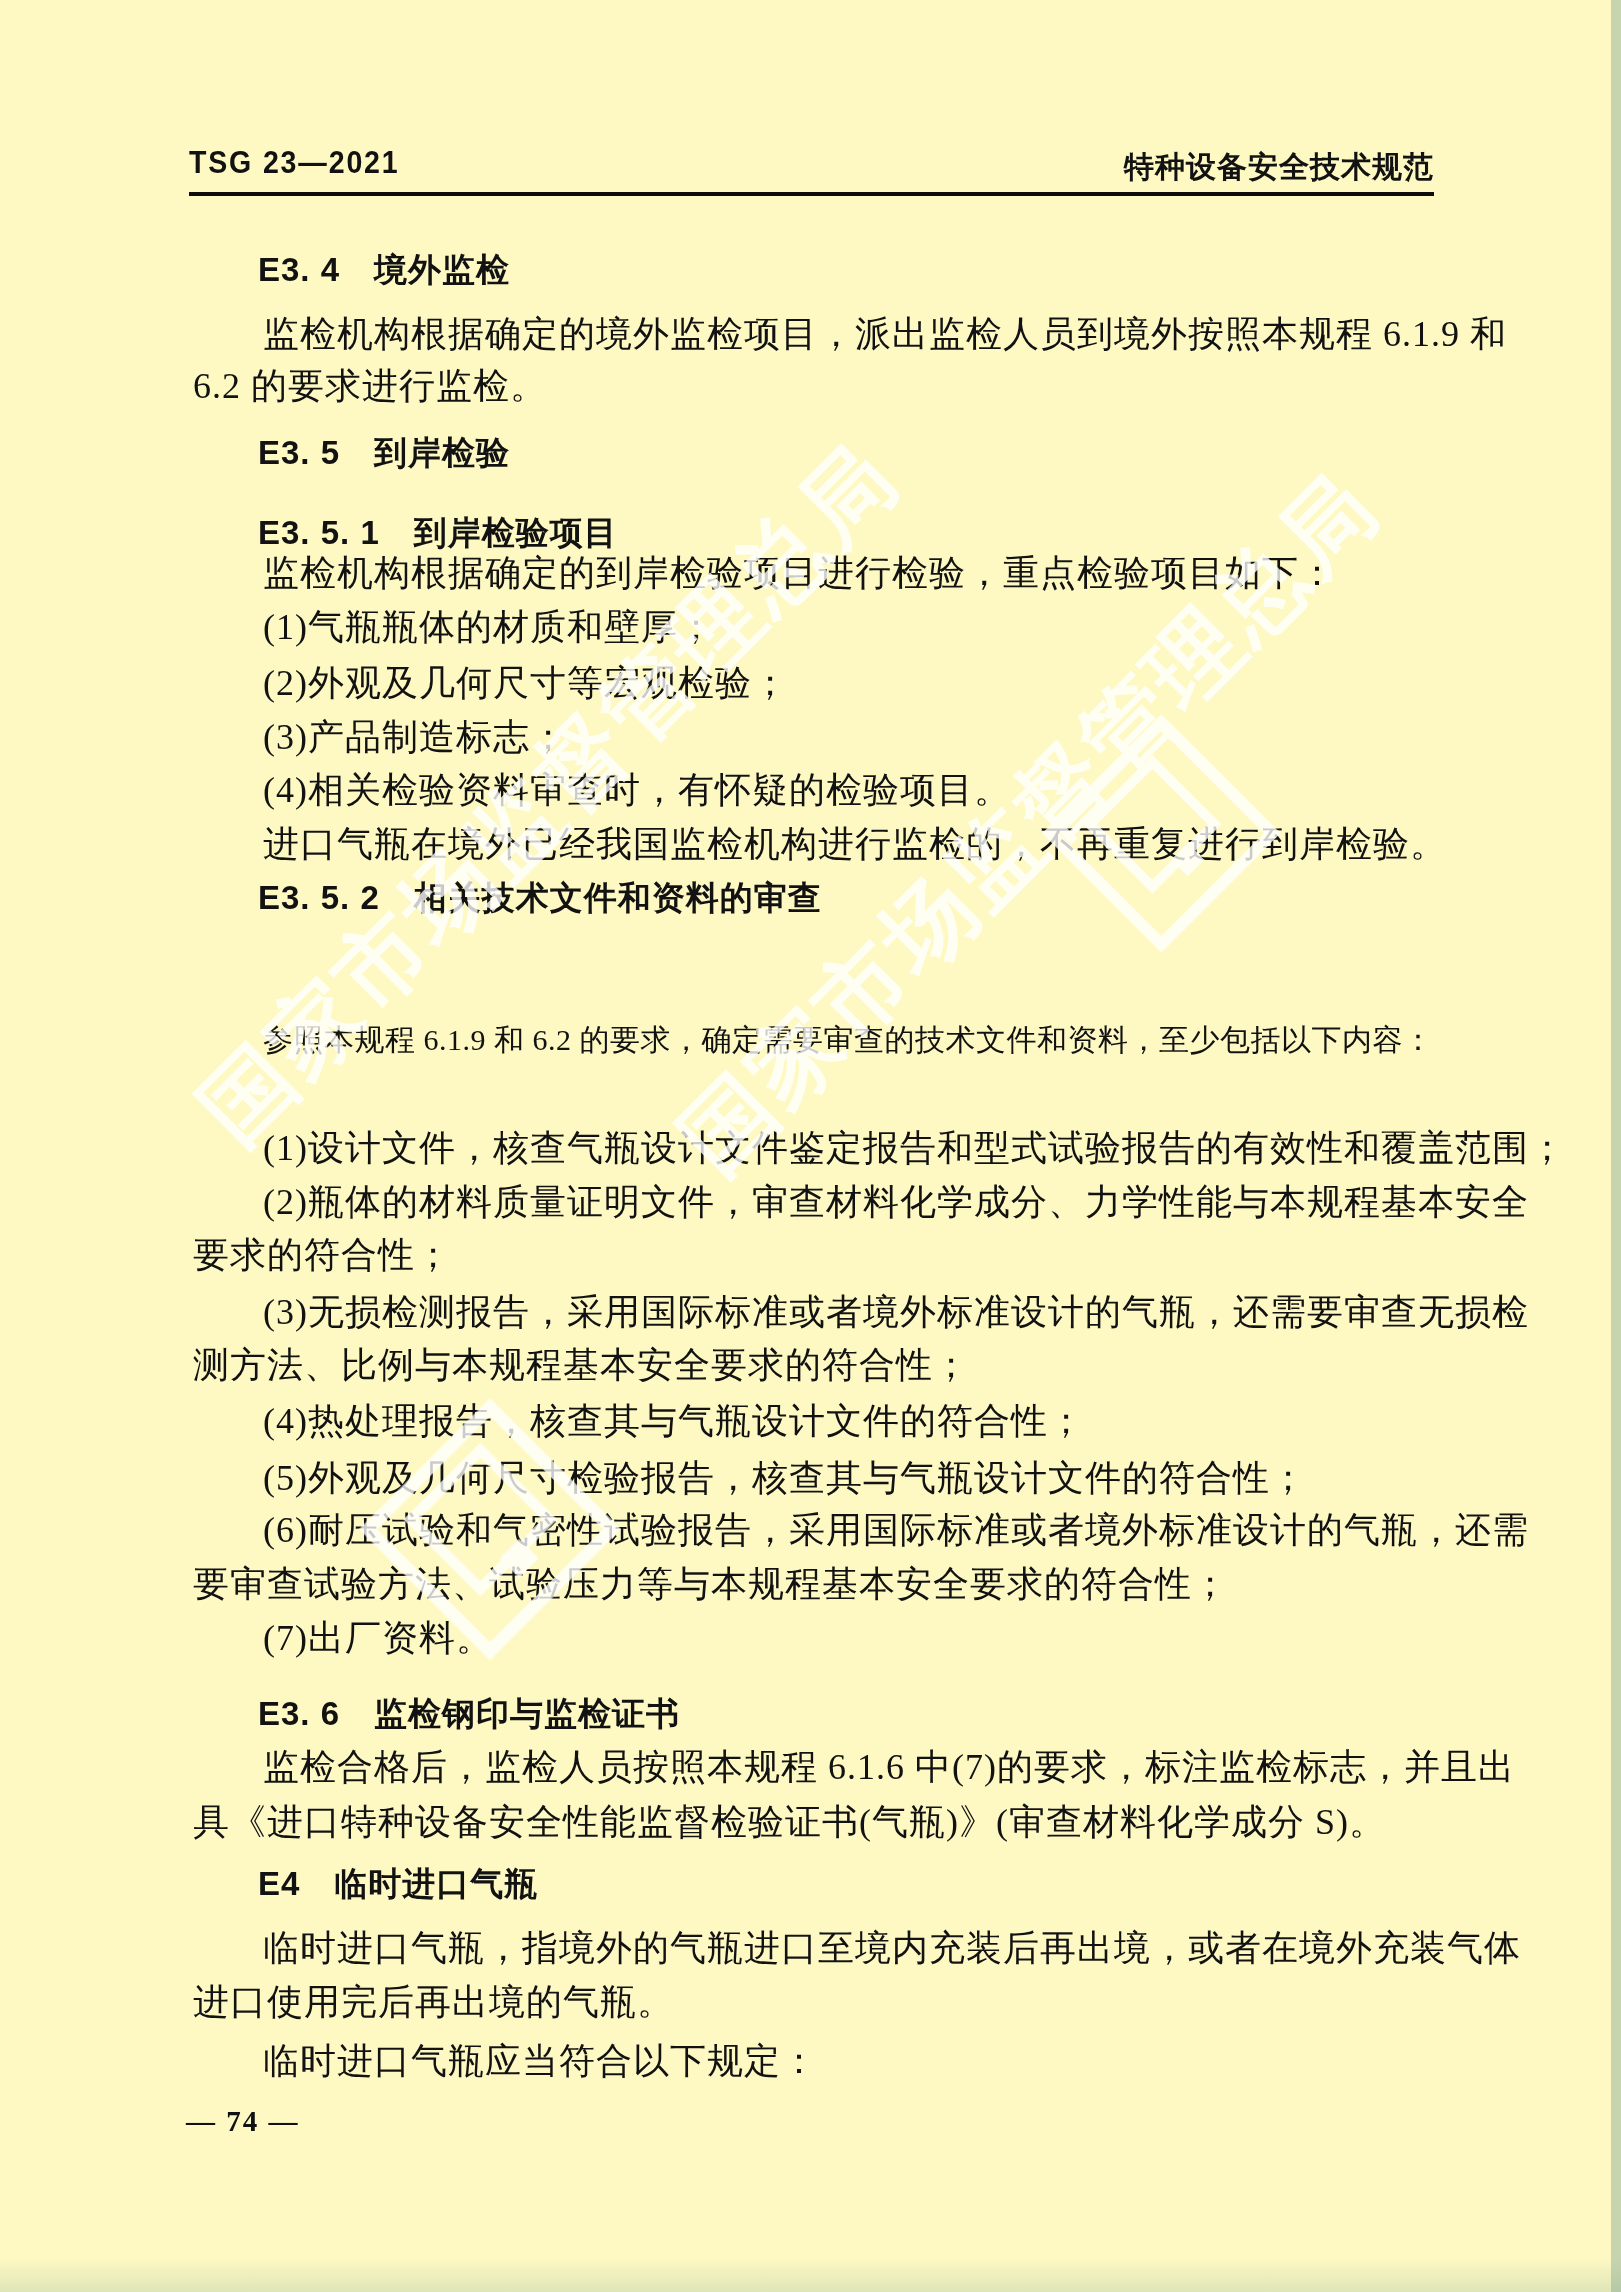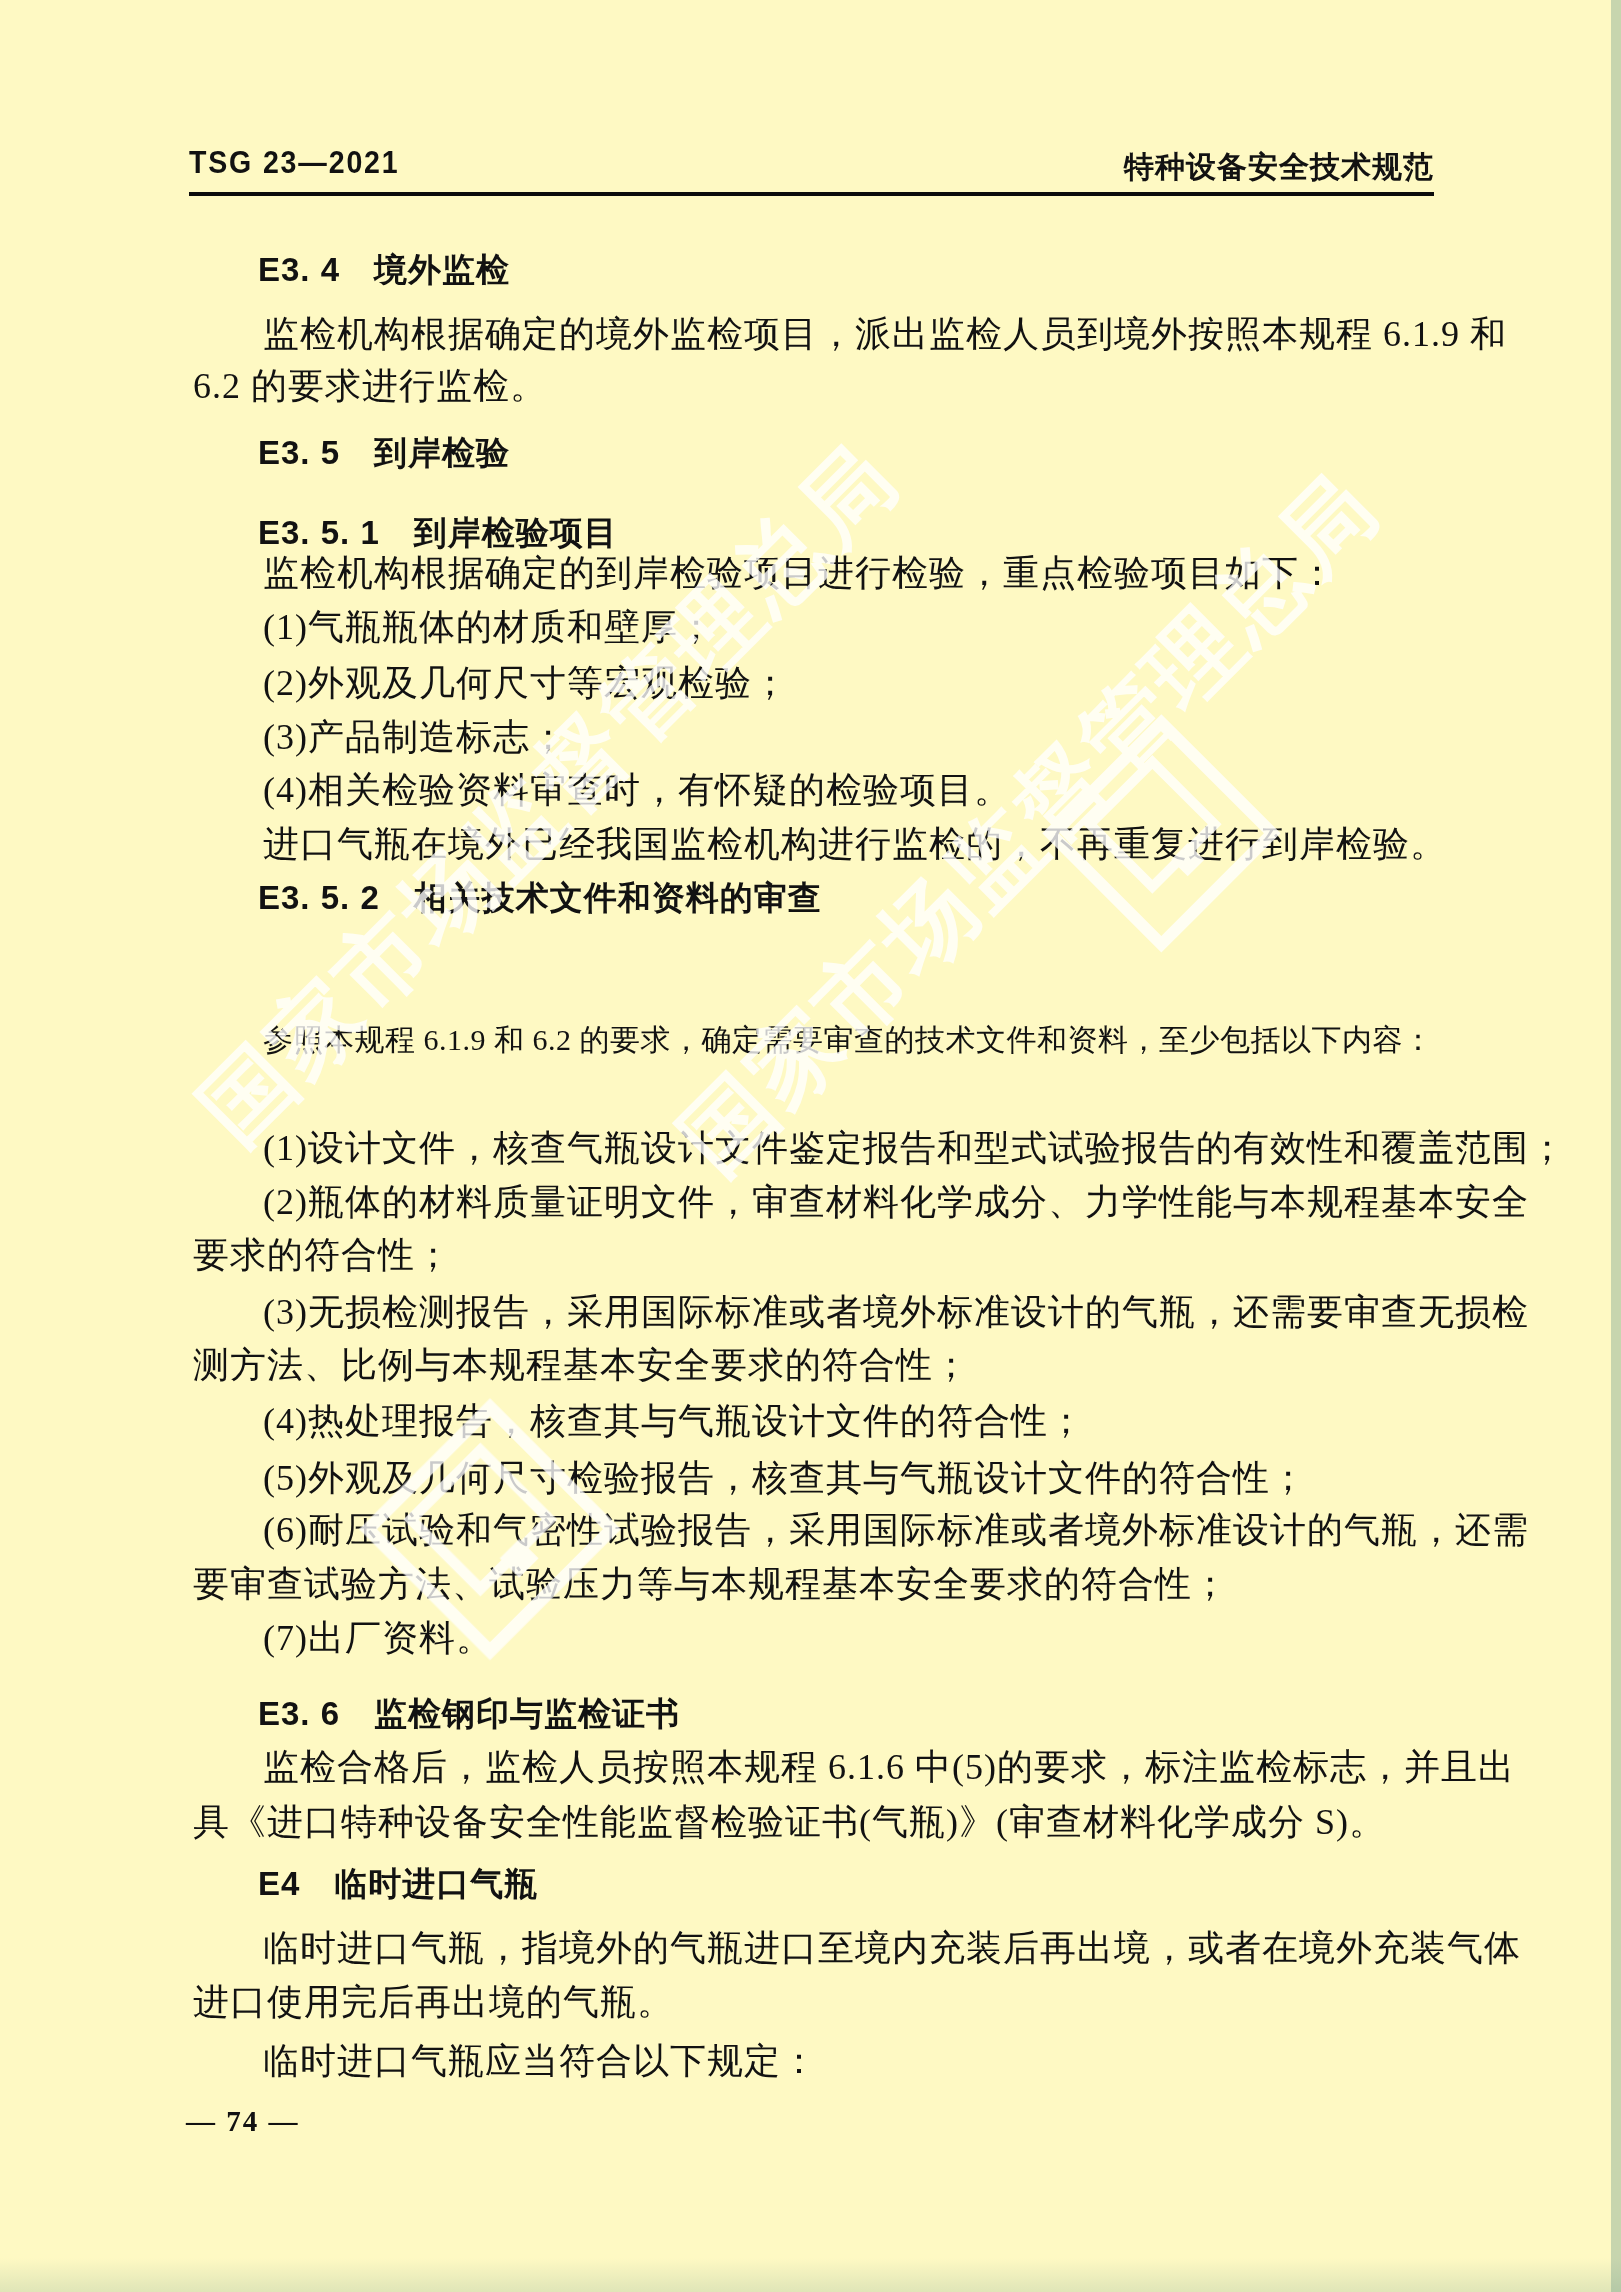--- a/index.html
+++ b/index.html
@@ -84,21 +84,21 @@
       <div class="line body" style="left: 263px; top: 1179px;">(2)瓶体的材料质量证明文件，审查材料化学成分、力学性能与本规程基本安全</div>
       <div class="line body" style="left: 193px; top: 1232px;">要求的符合性；</div>
       <div class="line body" style="left: 263px; top: 1289px;">(3)无损检测报告，采用国际标准或者境外标准设计的气瓶，还需要审查无损检</div>
       <div class="line body" style="left: 193px; top: 1342px;">测方法、比例与本规程基本安全要求的符合性；</div>
       <div class="line body" style="left: 263px; top: 1398px;">(4)热处理报告，核查其与气瓶设计文件的符合性；</div>
       <div class="line body" style="left: 263px; top: 1455px;">(5)外观及几何尺寸检验报告，核查其与气瓶设计文件的符合性；</div>
       <div class="line body" style="left: 263px; top: 1507px;">(6)耐压试验和气密性试验报告，采用国际标准或者境外标准设计的气瓶，还需</div>
       <div class="line body" style="left: 193px; top: 1561px;">要审查试验方法、试验压力等与本规程基本安全要求的符合性；</div>
       <div class="line body" style="left: 263px; top: 1615px;">(7)出厂资料。</div>
       <div class="line heading" style="left: 258px; top: 1690px;">E3. 6　监检钢印与监检证书</div>
-      <div class="line body" style="left: 263px; top: 1744px;">监检合格后，监检人员按照本规程 6.1.6 中(5)的要求，标注监检标志，并且出</div>
+      <div class="line body" style="left: 263px; top: 1744px;">监检合格后，监检人员按照本规程 6.1.6 中(7)的要求，标注监检标志，并且出</div>
       <div class="line body" style="left: 193px; top: 1799px;">具《进口特种设备安全性能监督检验证书(气瓶)》(审查材料化学成分 S)。</div>
       <div class="line heading" style="left: 258px; top: 1860px;">E4　临时进口气瓶</div>
       <div class="line body" style="left: 263px; top: 1925px;">临时进口气瓶，指境外的气瓶进口至境内充装后再出境，或者在境外充装气体</div>
       <div class="line body" style="left: 193px; top: 1979px;">进口使用完后再出境的气瓶。</div>
       <div class="line body" style="left: 263px; top: 2038px;">临时进口气瓶应当符合以下规定：</div>
     </div>
 
   <svg id="watermark" width="1621" height="2293" viewBox="0 0 1654 2339">
     <g fill="#ffffff" opacity="0.78">
       <text id="wm-text-1" transform="translate(565,815) rotate(-45)" text-anchor="middle" dominant-baseline="middle" font-size="92" letter-spacing="4">国家市场监督管理总局</text>

